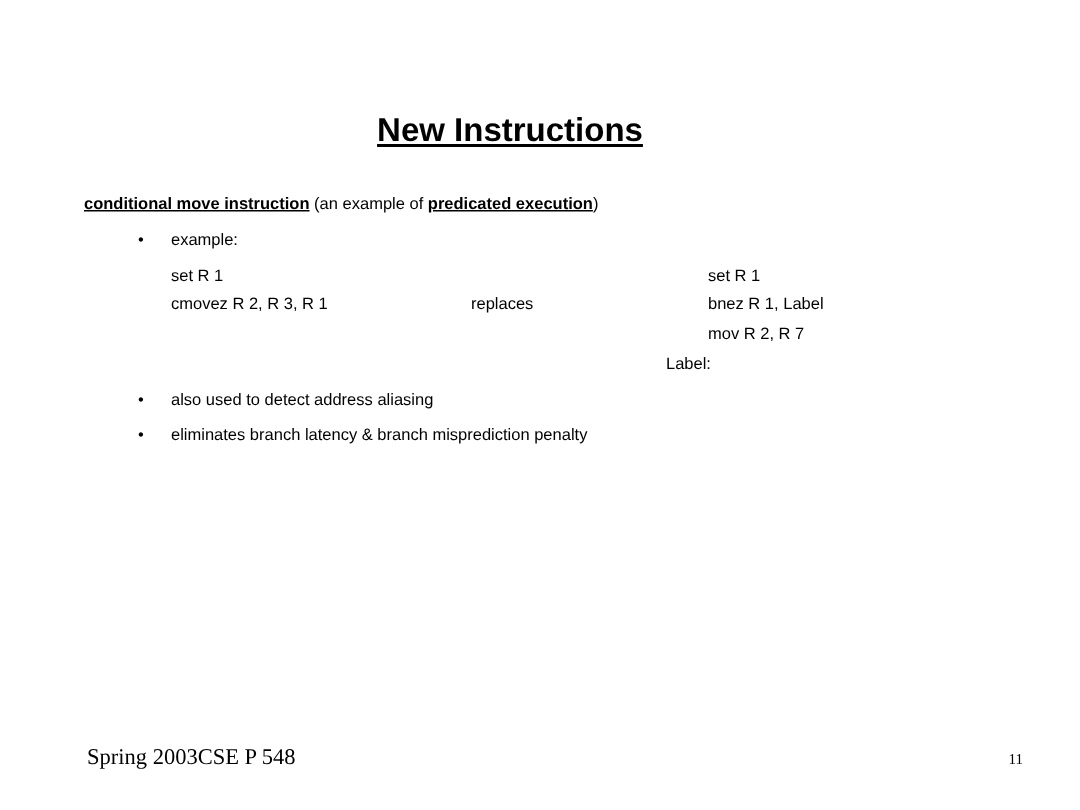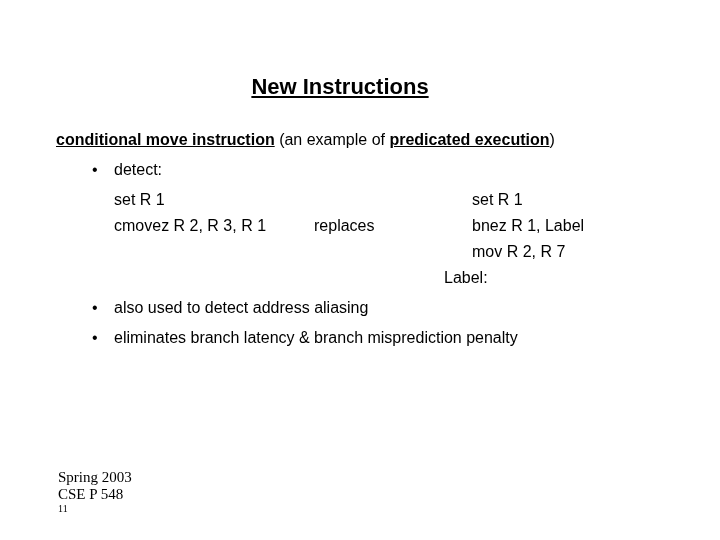--- a/index.html
+++ b/index.html
@@ -8,21 +8,21 @@
   .title {
     text-align: center;
     font-size: 22px;
     font-weight: bold;
     text-decoration: underline;
     padding-top: 74px;
     padding-bottom: 30px;
   }
   .content {
     padding: 0 56px 0 56px;
-    font-size: 16px;
+    font-size: 11px;
     line-height: 1.25;
   }
   .main-line { margin-bottom: 10px; }
   .b { font-weight: bold; }
   .u { text-decoration: underline; }
   .bul1 { position: relative; padding-left: 58px; margin-bottom: 10px; }
   .bul1::before { content: "•"; position: absolute; left: 36px; top: 0; }
   .bul2 { position: relative; padding-left: 90px; margin-bottom: 6px; }
   .bul2::before { content: "•"; position: absolute; left: 68px; top: 0; }
   .example-block { padding-left: 58px; margin-top: 0; margin-bottom: 8px; }
@@ -34,41 +34,40 @@
   .footer {
     position: absolute;
     bottom: 26px;
     left: 0;
     width: 720px;
     display: flex;
     justify-content: space-between;
     align-items: baseline;
     padding: 0 38px 0 58px;
     font-size: 14px;
-    flex-direction: column;
   }
   .footer .left  { font-family: "Times New Roman", Times, serif; font-size: 15px; }
-  .footer .center{ font-family: "Times New Roman", Times, serif; font-size: 15px; text-align: center; flex: 1; }
+  .footer .center{ font-family: "Times New Roman", Times, serif; font-size: 15px; flex: 1; }
   .footer .right { font-family: "Times New Roman", Times, serif; font-size: 10px; }
 </style>
 </head>
 <body>
 
 <div class="slide">
 
   <div class="title">New Instructions</div>
 
   <div class="content">
 
     <div class="main-line">
       <span class="b u">conditional move instruction</span><span> (an example of </span><span class="b u">predicated execution</span><span>)</span>
     </div>
 
 
-    <div class="bul1">detect:</div>
+    <div class="bul1">example:</div>
 
     <div class="example-block">
       <div class="example-row">
         <div class="col-left">set R 1</div>
         <div class="col-mid"></div>
         <div class="col-right">set R 1</div>
       </div>
       <div class="example-row">
         <div class="col-left">cmovez R 2, R 3, R 1</div>
         <div class="col-mid">replaces</div>

